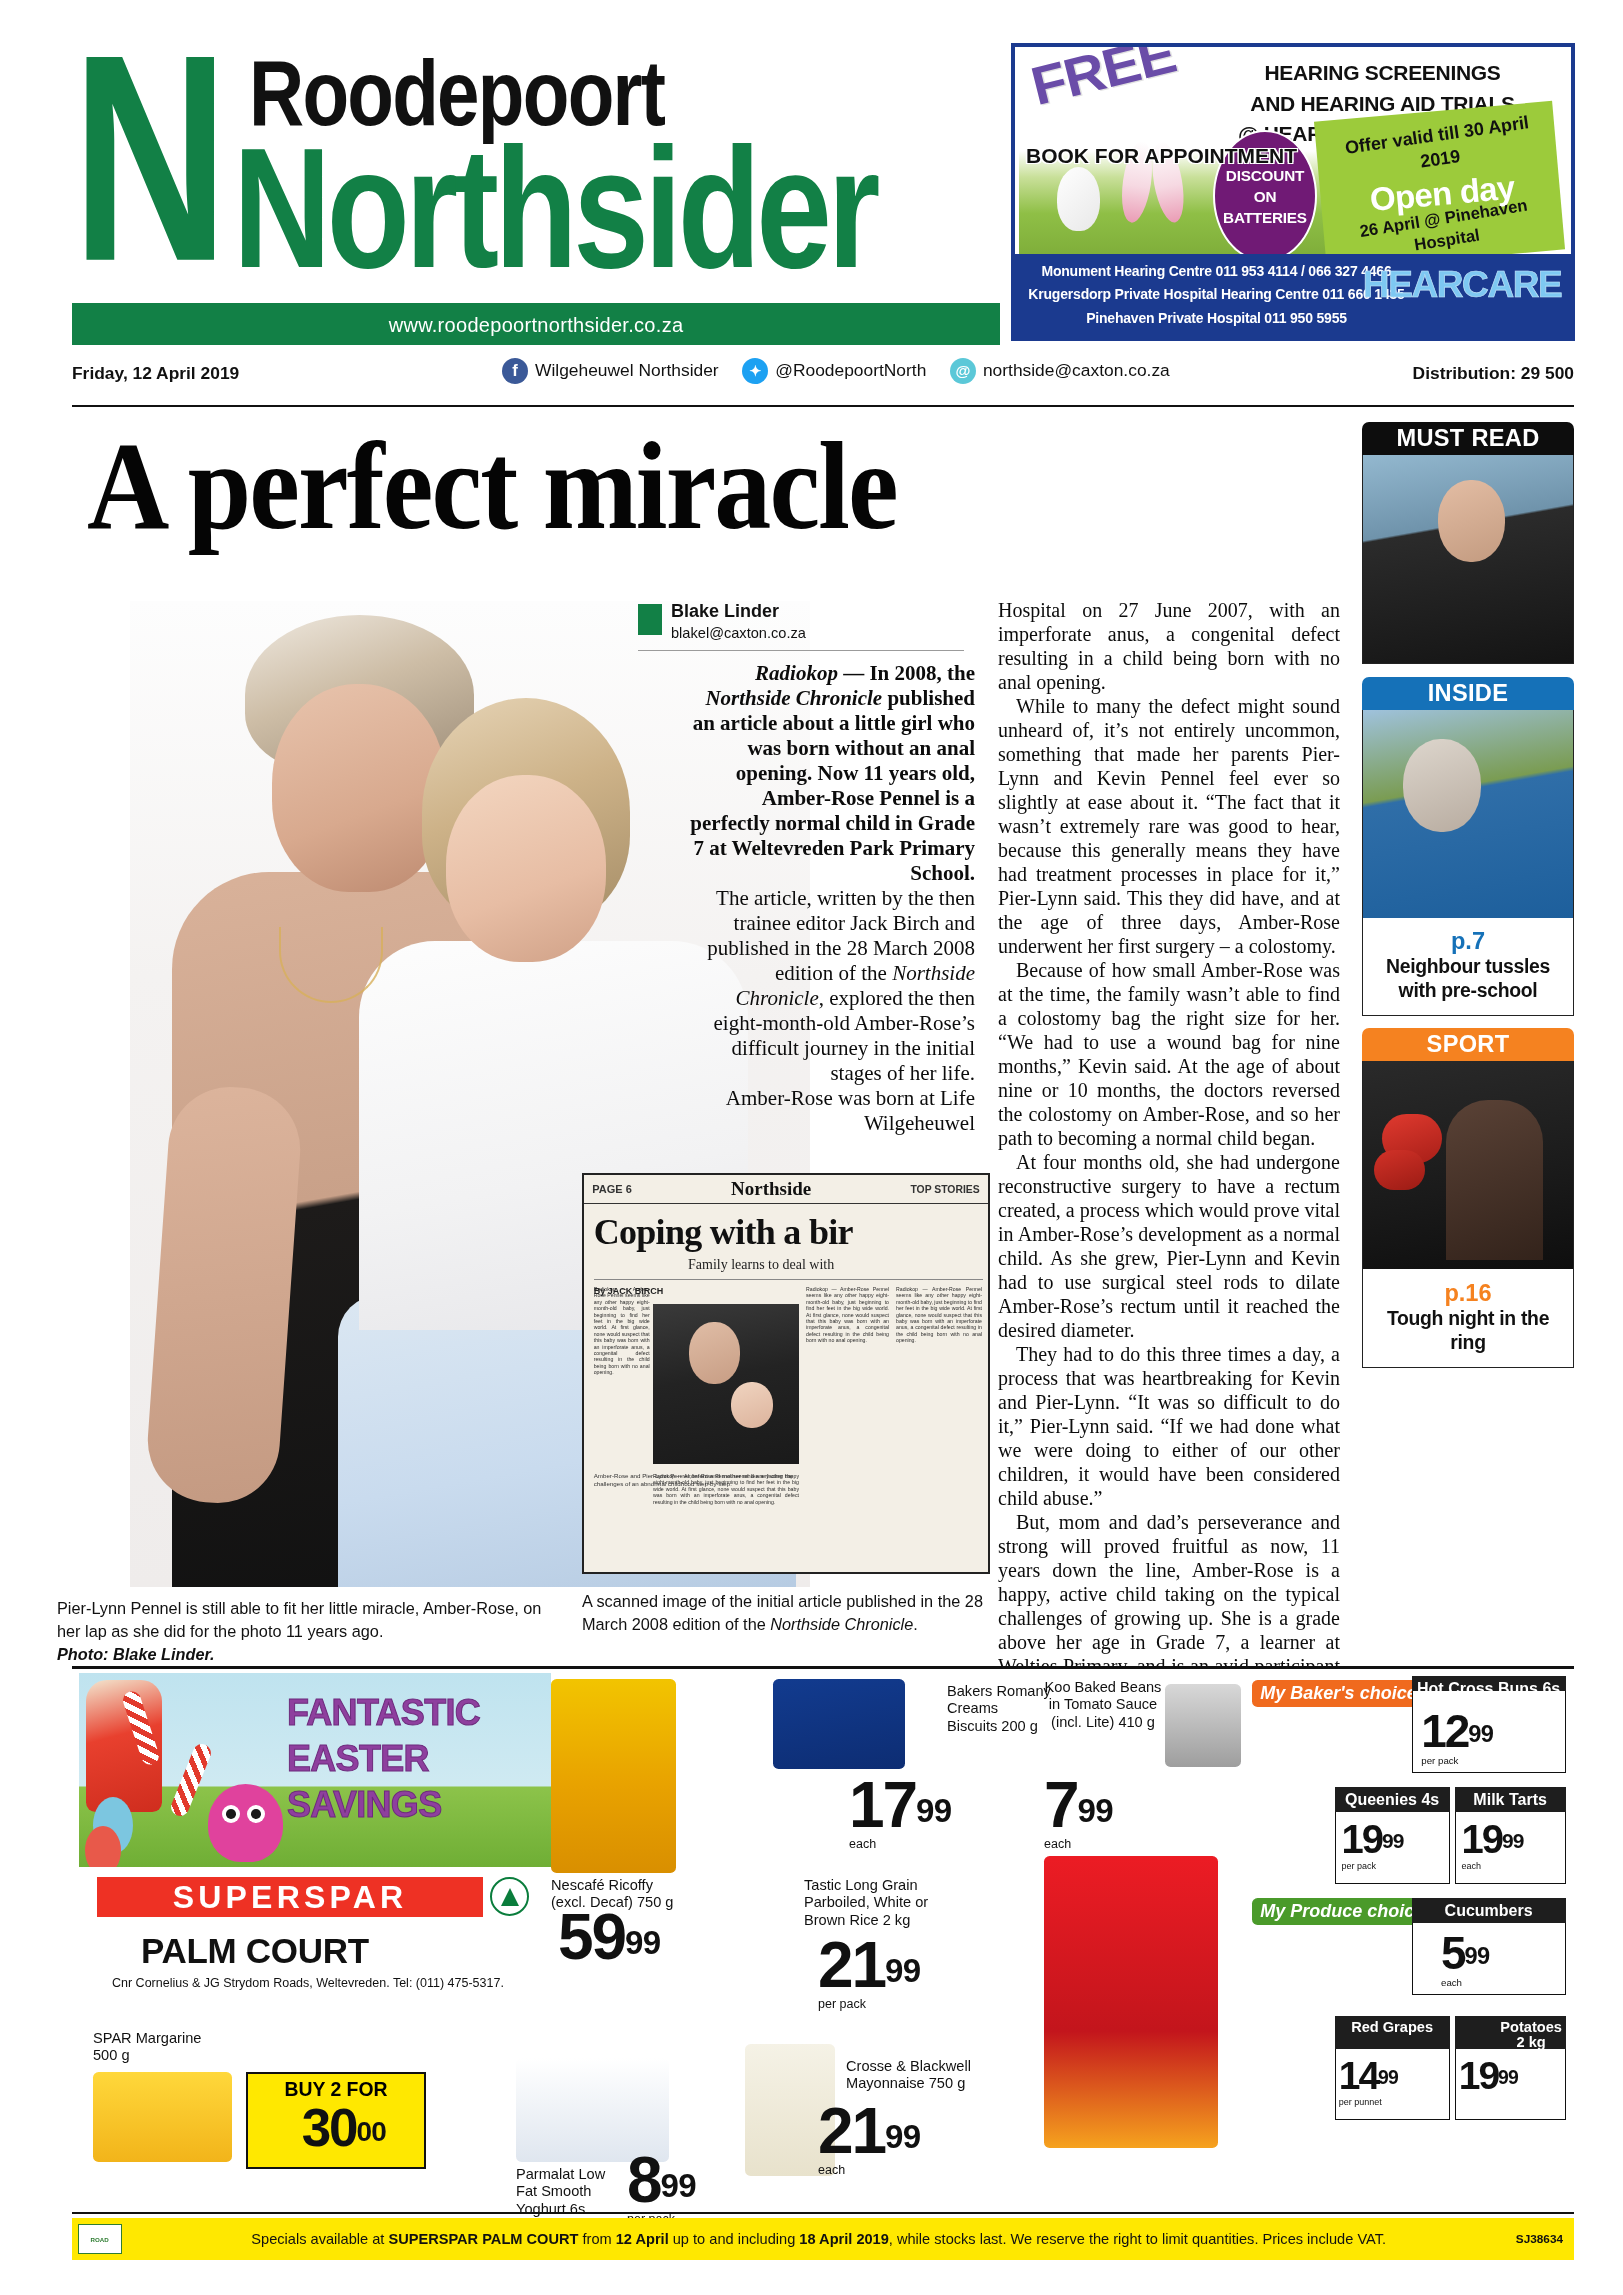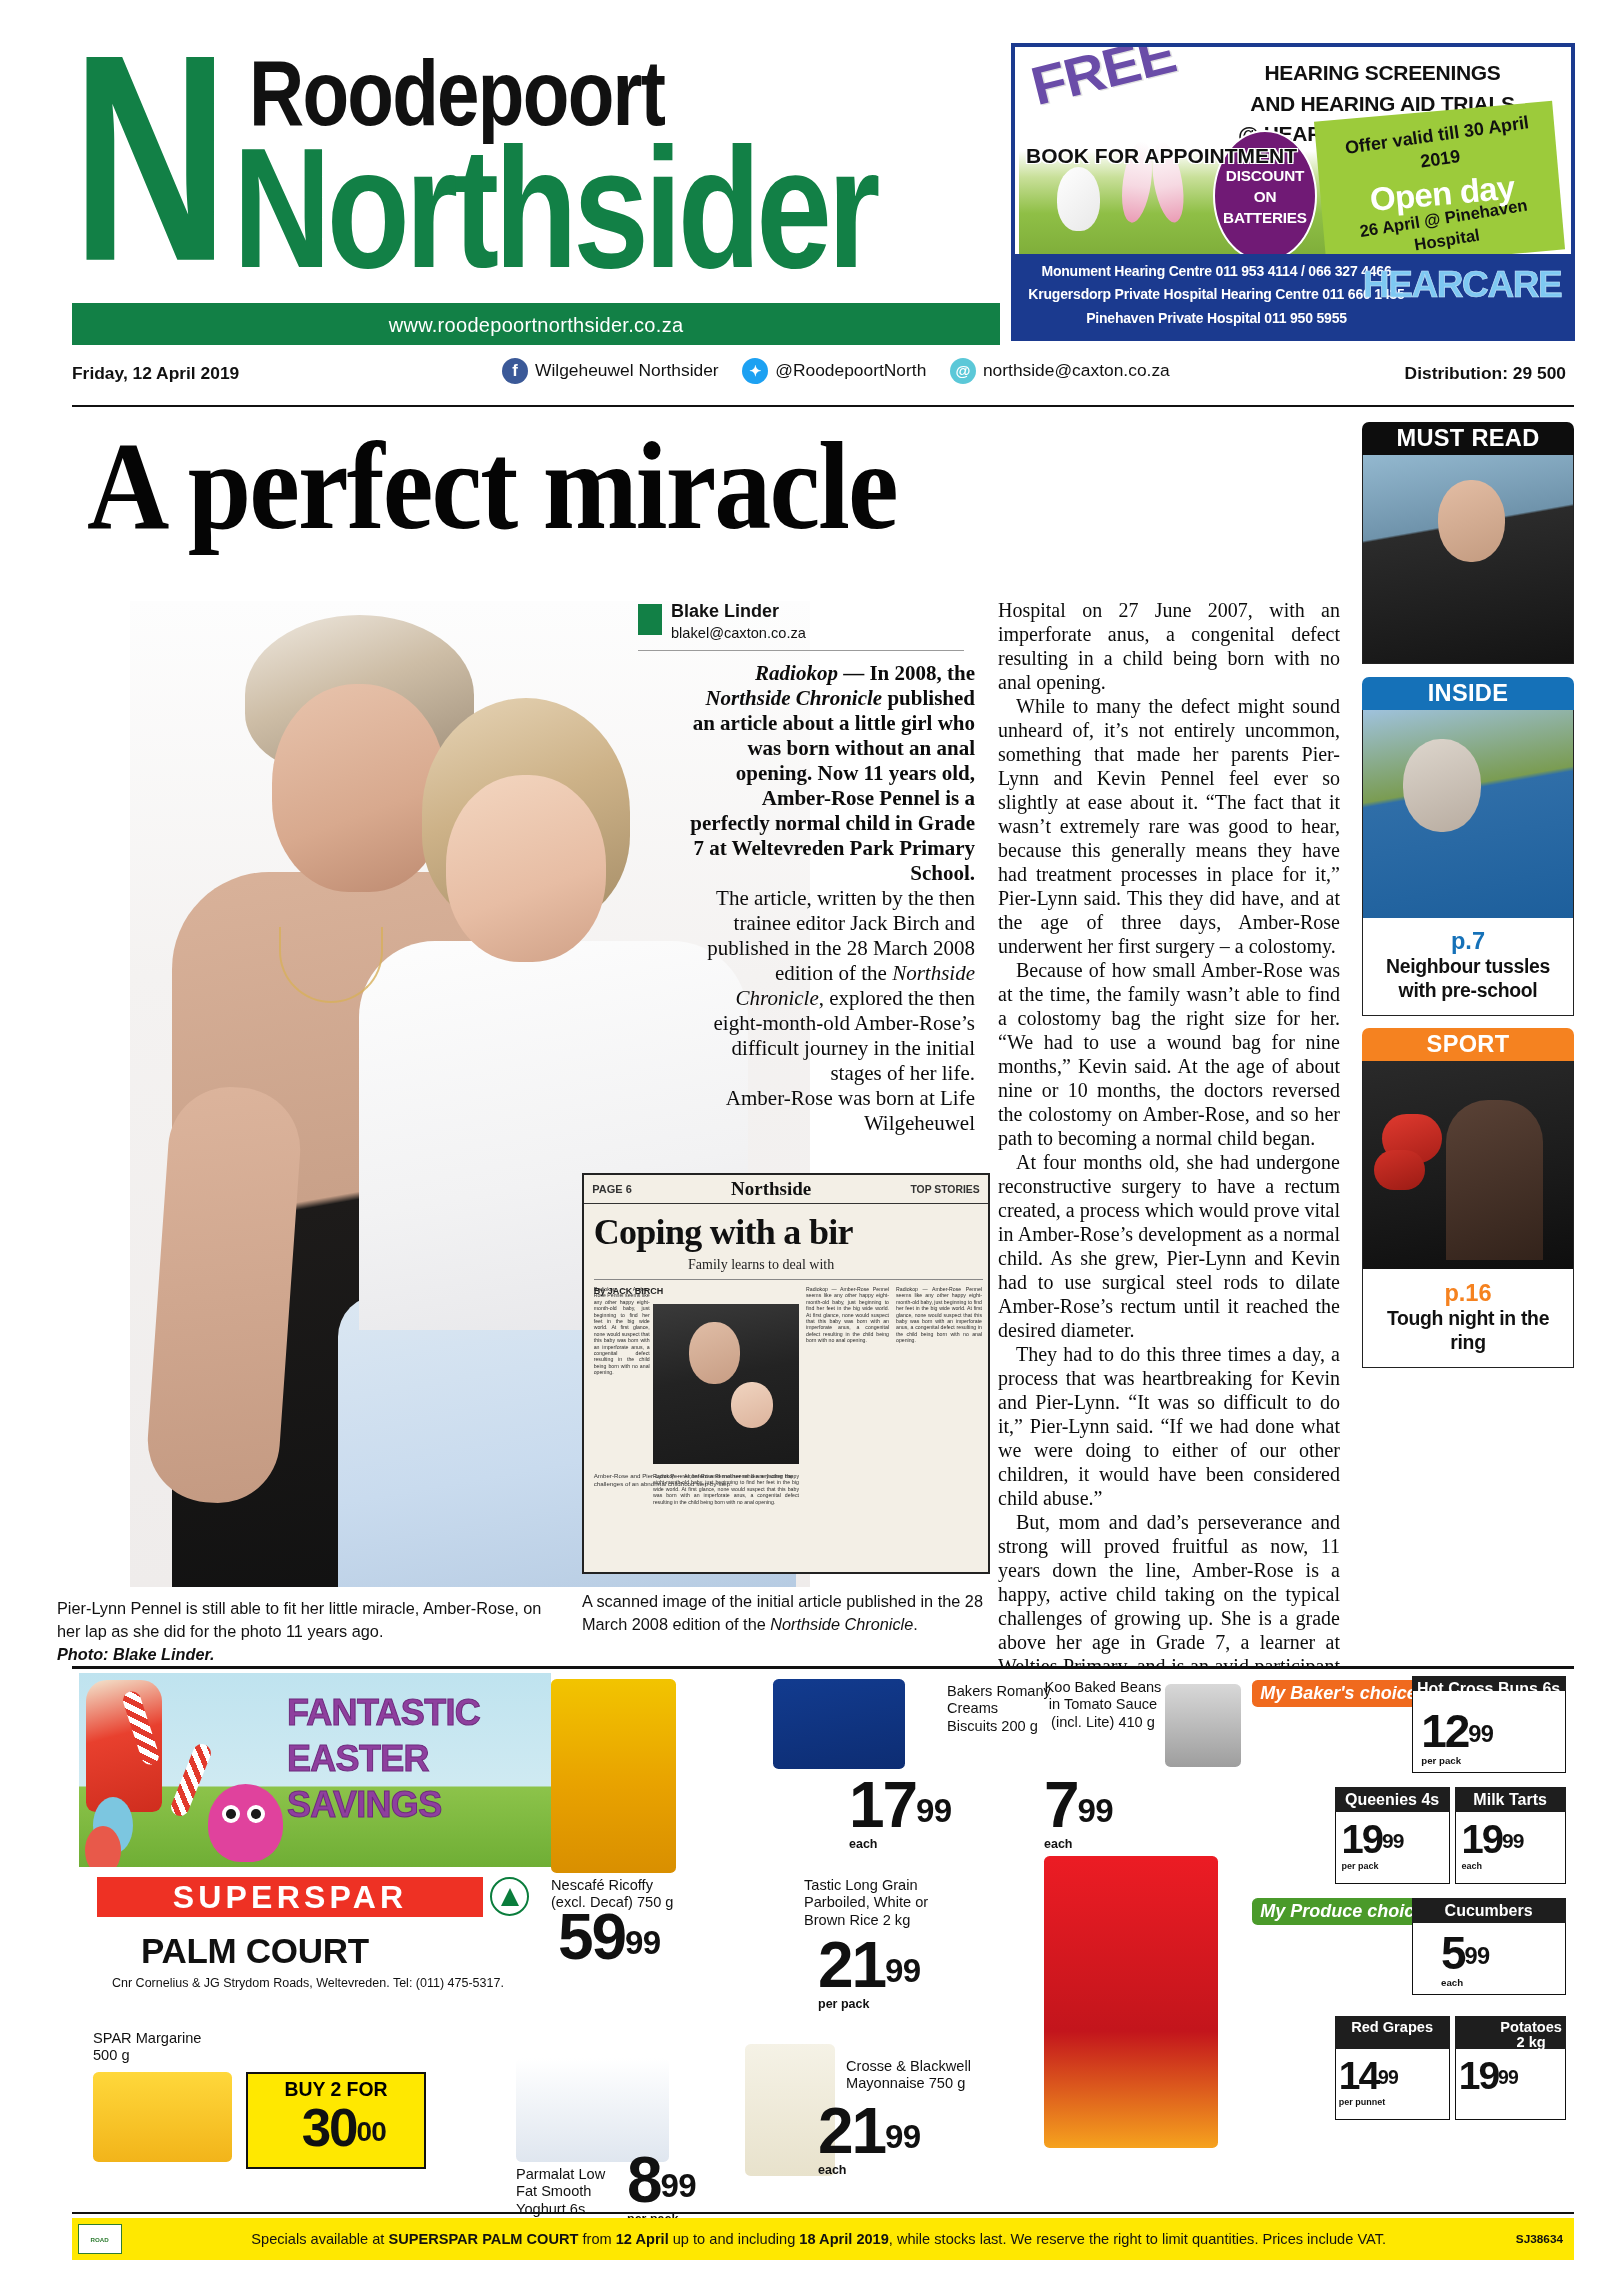--- a/index.html
+++ b/index.html
@@ -67,21 +67,21 @@
   .ib-date { position:absolute; left:0; top:8.3px; font-size:17.4px; font-weight:700; color:#111; }
   .ib-social { position:absolute; left:430px; top:2.8px; display:flex; align-items:center; gap:8.3px; }
   .ib-social .item { display:flex; align-items:center; gap:7px; }
   .ib-social .item + .item { margin-left:15.3px; }
   .ib-social .label { font-size:17.4px; color:#111; }
   .icon-circ { width:26px; height:26px; border-radius:50%; display:flex; align-items:center;
       justify-content:center; color:#fff; font-weight:700; font-size:16.7px; }
   .fb { background:#3b5998; }
   .tw { background:#1da1f2; font-size:14.6px; }
   .em { background:#5bc8d8; font-size:15.3px; }
-  .ib-dist { position:absolute; right:8px; top:8.3px; font-size:17.4px; font-weight:700; color:#111; }
+  .ib-dist { position:absolute; right:0; top:8.3px; font-size:17.4px; font-weight:700; color:#111; }
   #rule-top { position:absolute; left:72px; top:405px; width:1502px; height:2.1px; background:#111; }
 
   
   #headline { position:absolute; left:87px; top:425px; width:1263px; font-size:124px; line-height:124px;
       font-family:"Liberation Serif", serif; font-weight:700; color:#050505;
       transform:scaleX(.92); transform-origin:left top; letter-spacing:-2.1px; }
 
   
   #main-photo { position:absolute; left:130px; top:601px; width:680px; height:986px; overflow:hidden;
       background:#ffffff; }
@@ -222,21 +222,21 @@
       border:2.8px solid #0a7d3c; display:flex; align-items:center; justify-content:center; }
   .sp-logo .tree i { display:block; width:0; height:0; border-left:9px solid transparent;
       border-right:9px solid transparent; border-bottom:18px solid #0a7d3c; }
   .sp-palm { position:absolute; left:69px; top:262px; font-size:35px; font-weight:700; color:#111;
       letter-spacing:-0.3px; }
   .sp-addr { position:absolute; left:40px; top:307px; font-size:12.5px; color:#111; }
   .tile-label { font-size:14.6px; color:#111; line-height:17.4px; }
   .price { font-family:"Liberation Sans", sans-serif; font-weight:700; color:#111; line-height:1; }
   .price .big { font-size:64px; letter-spacing:-2.1px; }
   .price .cents { font-size:33px; vertical-align:super; letter-spacing:-0.7px; }
-  .price .unit { font-size:12.5px; font-weight:700; display:block; line-height:14px; }
+  .price .unit { font-size:12.5px; font-weight:400; display:block; line-height:14px; }
 
   .prod { position:absolute; border-radius:5.6px; }
   .pk-ricoffy { background:linear-gradient(180deg,#f2c400 0%,#e8a200 55%,#d98f00 100%); }
   .pk-romany { background:linear-gradient(170deg,#123b8f 0%,#0d2d73 100%); }
   .pk-bakedbeans { background:linear-gradient(180deg,#d8d8d8,#9e9e9e); }
   .pk-tastic { background:linear-gradient(180deg,#ec1c24 0%,#c3151c 60%,#f6a21e 100%); }
   .pk-mayo { background:linear-gradient(180deg,#f5f2e6,#e8e2cc); }
   .pk-parmalat { background:linear-gradient(180deg,#ffffff,#dfe6ef); }
   .pk-marg { background:linear-gradient(180deg,#ffd83b,#f2b41a); }
 

